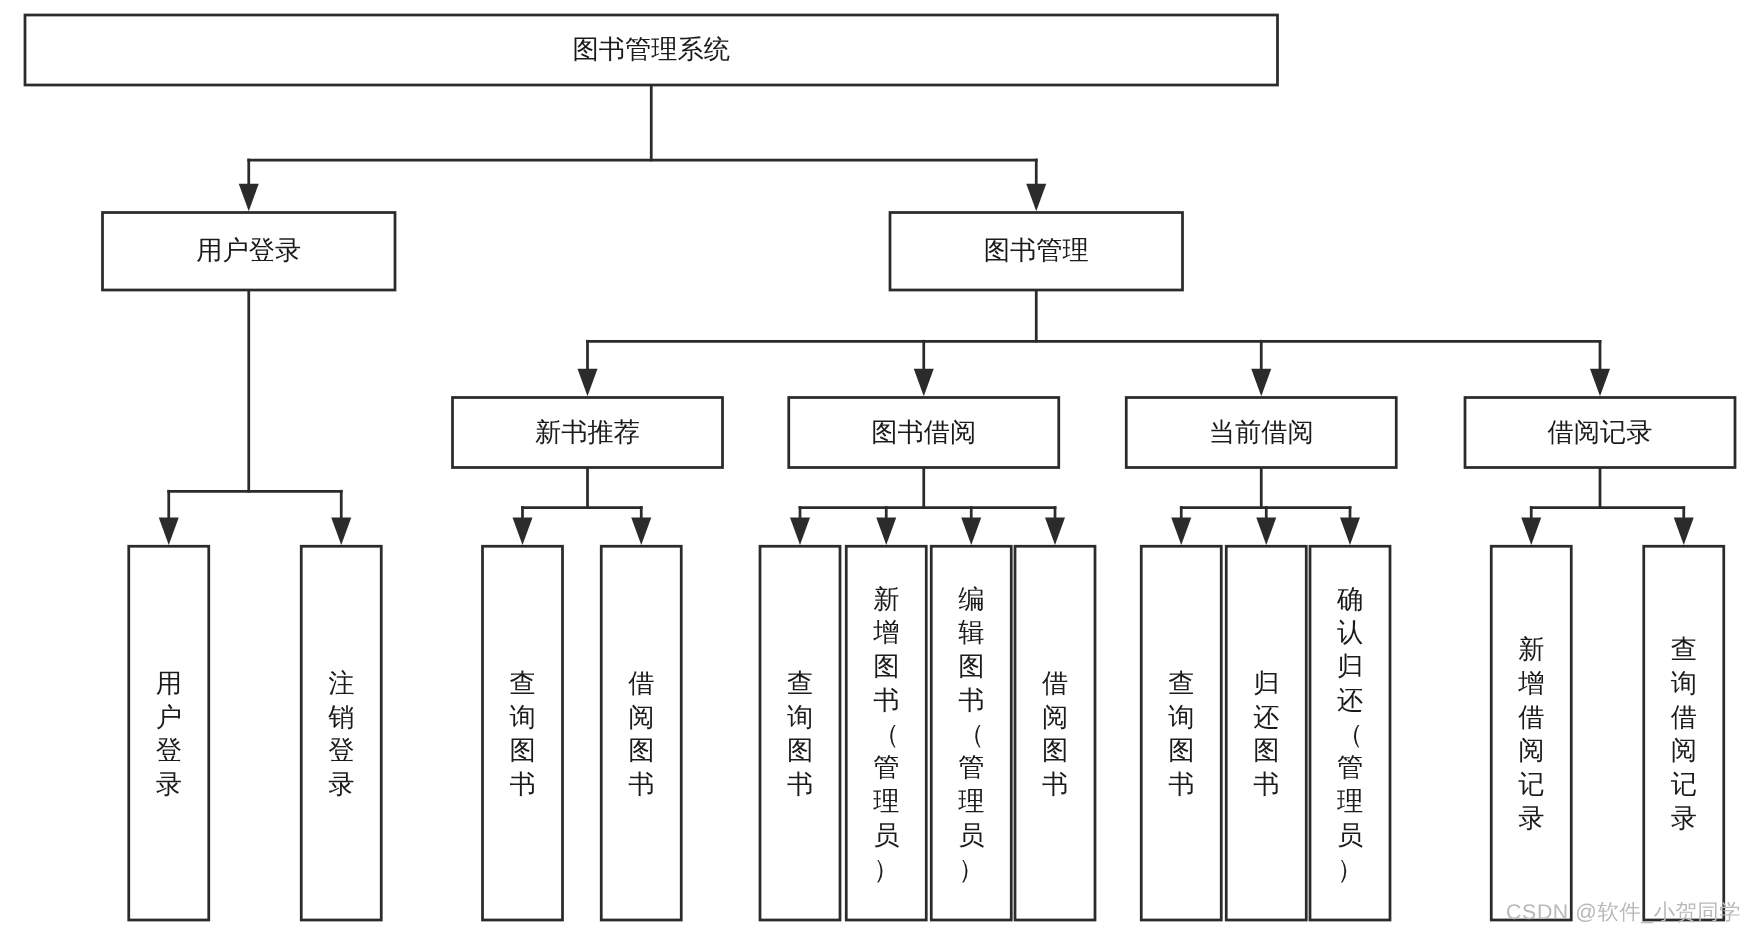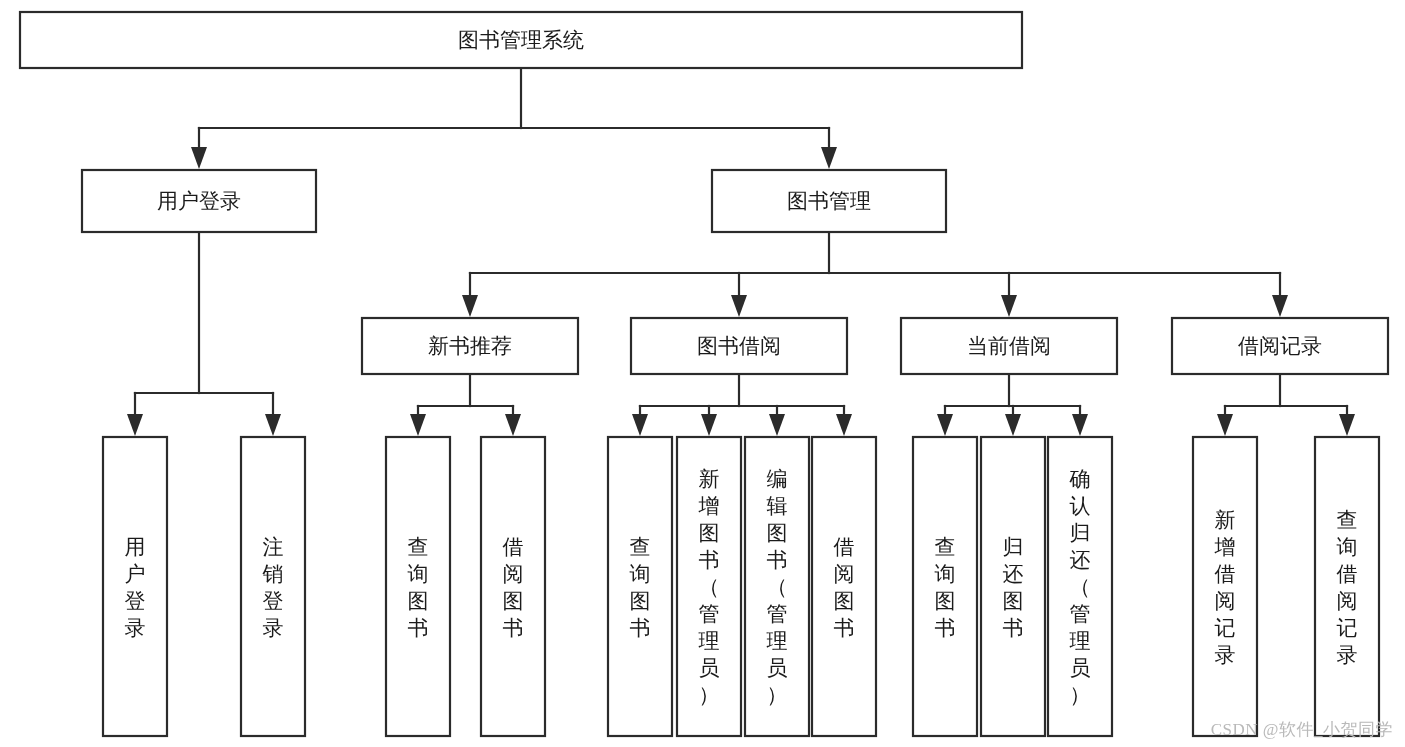--- a/index.html
+++ b/index.html
@@ -53,21 +53,21 @@
     stroke-linecap: square;
   }
   .arrow-head {
     fill: #2b2b2b;
     stroke: none;
   }
   .watermark {
     position: absolute;
     right: 12px;
     bottom: 6px;
-    font-family: Liberation Serif, serif;
+    font-family: Liberation Sans, sans-serif;
     font-size: 17px;
     color: #b9b9b9;
     letter-spacing: 0.5px;
     white-space: nowrap;
     user-select: none;
   }
 </style>
 </head>
 <body>
 

